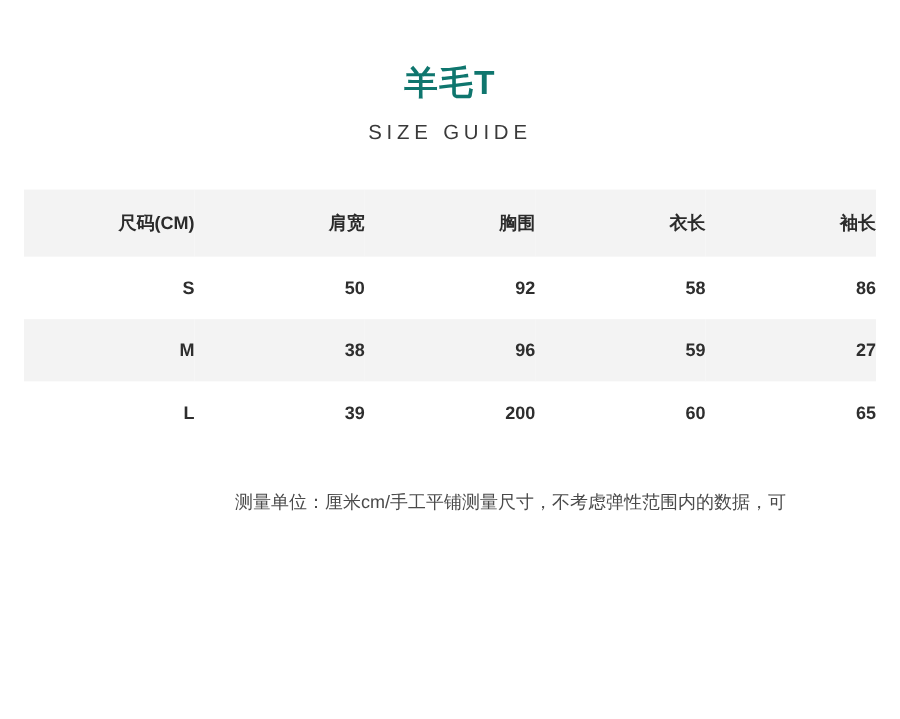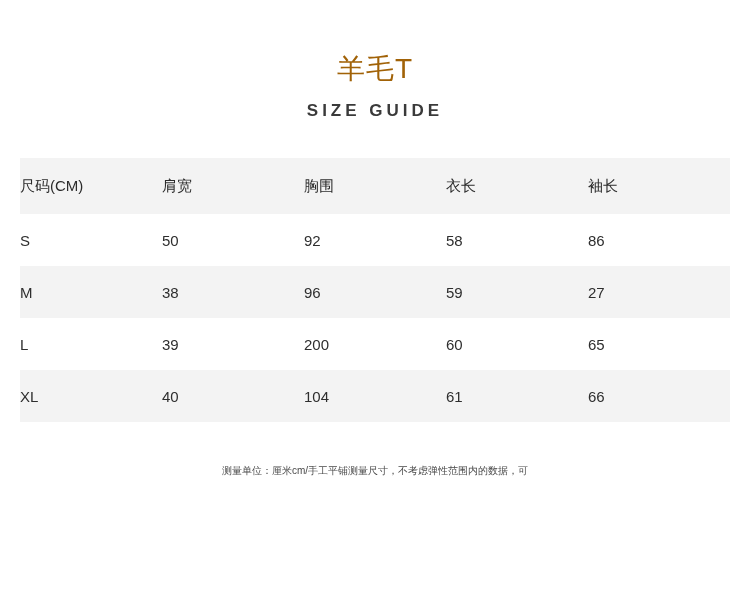--- a/index.html
+++ b/index.html
@@ -20,47 +20,47 @@
     position: relative;
     box-sizing: border-box;
     display: flex;
     flex-direction: column;
     align-items: center;
   }
   .title {
     margin-top: 52px;
     font-size: 28px;
     line-height: 34px;
-    color: #a16207;
+    color: #0f766e;
     letter-spacing: 1px;
-    font-weight: 400;
+    font-weight: 700;
     text-align: center;
   }
   .subtitle {
     margin-top: 14px;
     font-size: 17px;
     line-height: 22px;
     letter-spacing: 4px;
     color: #3a3a3a;
     text-align: center;
-    font-weight: 700;
+    font-weight: 400;
   }
   .table-wrap {
     margin-top: 36px;
     width: 710px;
   }
   table.size-table {
     width: 100%;
     border-collapse: collapse;
     table-layout: fixed;
   }
   table.size-table th,
   table.size-table td {
-    text-align: left;
-    font-weight: 400;
+    text-align: right;
+    font-weight: 700;
     font-size: 15px;
     color: #2e2e2e;
     height: 52px;
     padding: 0;
     vertical-align: middle;
   }
   table.size-table thead tr {
     background: #f3f3f3;
   }
   table.size-table thead th {
@@ -70,24 +70,24 @@
   }
   table.size-table tbody tr.odd {
     background: #ffffff;
   }
   table.size-table tbody tr.even {
     background: #f3f3f3;
   }
   .note {
     margin-top: 34px;
     width: 560px;
-    font-size: 10px;
+    font-size: 15px;
     line-height: 30px;
     color: #4a4a4a;
-    text-align: center;
+    text-align: right;
   }
   .note .line {
     display: block;
   }
 </style>
 </head>
 <body>
 
 <div class="page">
 
@@ -120,27 +120,20 @@
           <td>59</td>
           <td>27</td>
         </tr>
         <tr class="odd">
           <td>L</td>
           <td>39</td>
           <td>200</td>
           <td>60</td>
           <td>65</td>
         </tr>
-        <tr class="even">
-          <td>XL</td>
-          <td>40</td>
-          <td>104</td>
-          <td>61</td>
-          <td>66</td>
-        </tr>
       </tbody>
     </table>
   </div>
 
   <div class="note">
     <span class="line">测量单位：厘米cm/手工平铺测量尺寸，不考虑弹性范围内的数据，可</span>
   </div>
 
 </div>
 

